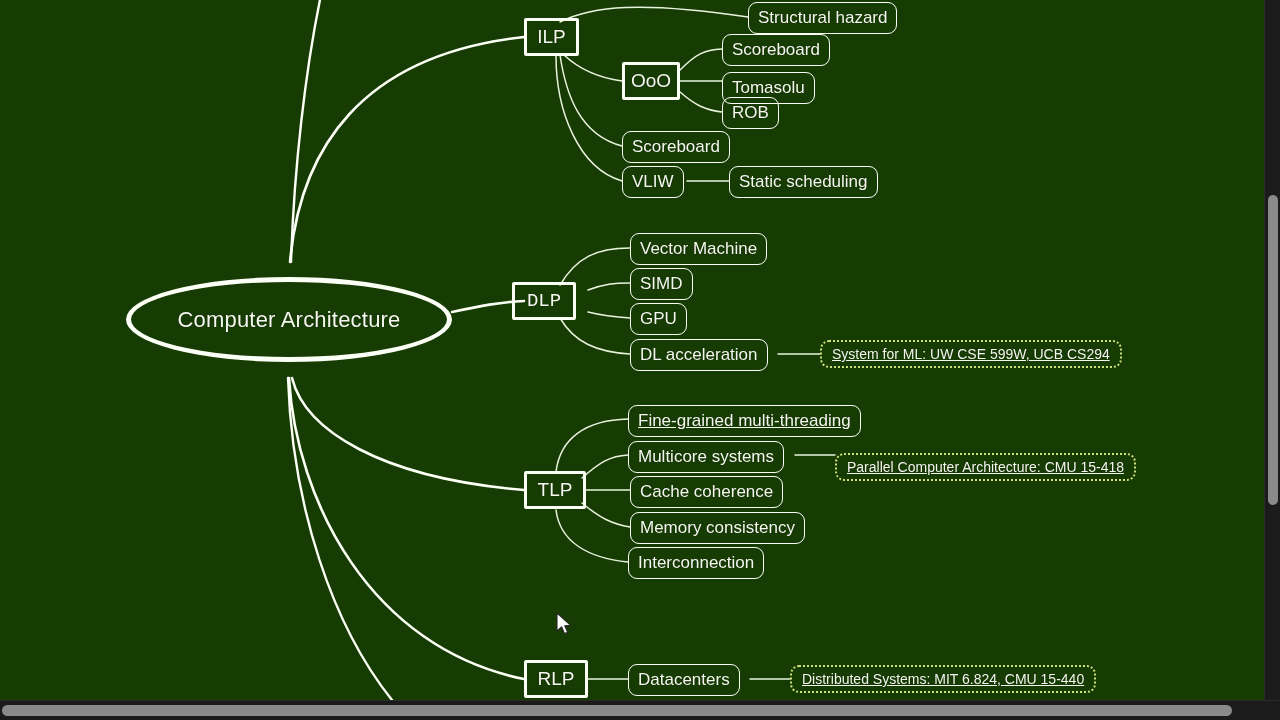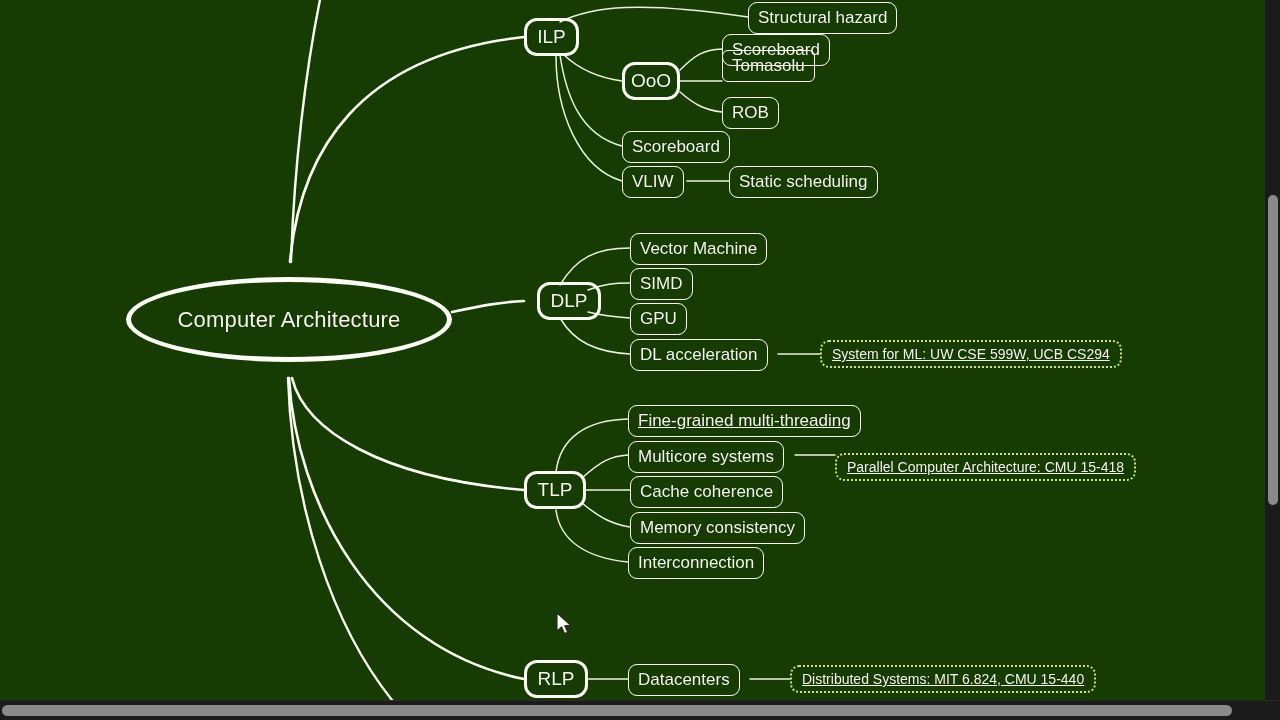--- a/index.html
+++ b/index.html
@@ -44,21 +44,21 @@
     font-size: 17px;
     height: 32px;
     line-height: 28px;
   }
   .node.rect.thin {
     border-width: 1.6px;
   }
   .node.branch {
     font-size: 19px;
     border-width: 3px;
-    border-radius: 13px;
+    border-radius: 2px;
     height: 38px;
     padding: 0 10px;
   }
   .node.dotted {
     border: 2px dotted #cfe07a;
     border-radius: 9px;
     font-size: 14px;
     height: 28px;
     padding: 0 10px;
     color: #f4f8ef;
@@ -169,39 +169,39 @@
       <span>Structural hazard</span>
     </div>
 
     <div class="node rect branch" style="left:622px; top:62px; width:58px;">
       <span>OoO</span>
     </div>
 
     <div class="node rect thin" style="left:722px; top:34px;">
       <span>Scoreboard</span>
     </div>
-    <div class="node rect thin" style="left:722px; top:50px;border-radius:6px;">
+    <div class="node rect thin" style="left:722px; top:72px;">
       <span>Tomasolu</span>
     </div>
     <div class="node rect thin" style="left:722px; top:97px;">
       <span>ROB</span>
     </div>
 
     <div class="node rect thin" style="left:622px; top:131px;">
       <span>Scoreboard</span>
     </div>
 
     <div class="node rect thin" style="left:622px; top:166px;">
       <span>VLIW</span>
     </div>
     <div class="node rect thin" style="left:729px; top:166px;">
       <span>Static scheduling</span>
     </div>
 
-    <div class="node rect branch" style="left:537px; top:282px; width:64px;">
+    <div class="node rect branch" style="left:512px; top:282px; width:64px;font-family:Liberation Mono, monospace;">
       <span>DLP</span>
     </div>
 
     <div class="node rect thin" style="left:630px; top:233px;">
       <span>Vector Machine</span>
     </div>
     <div class="node rect thin" style="left:630px; top:268px;">
       <span>SIMD</span>
     </div>
     <div class="node rect thin" style="left:630px; top:303px;">

